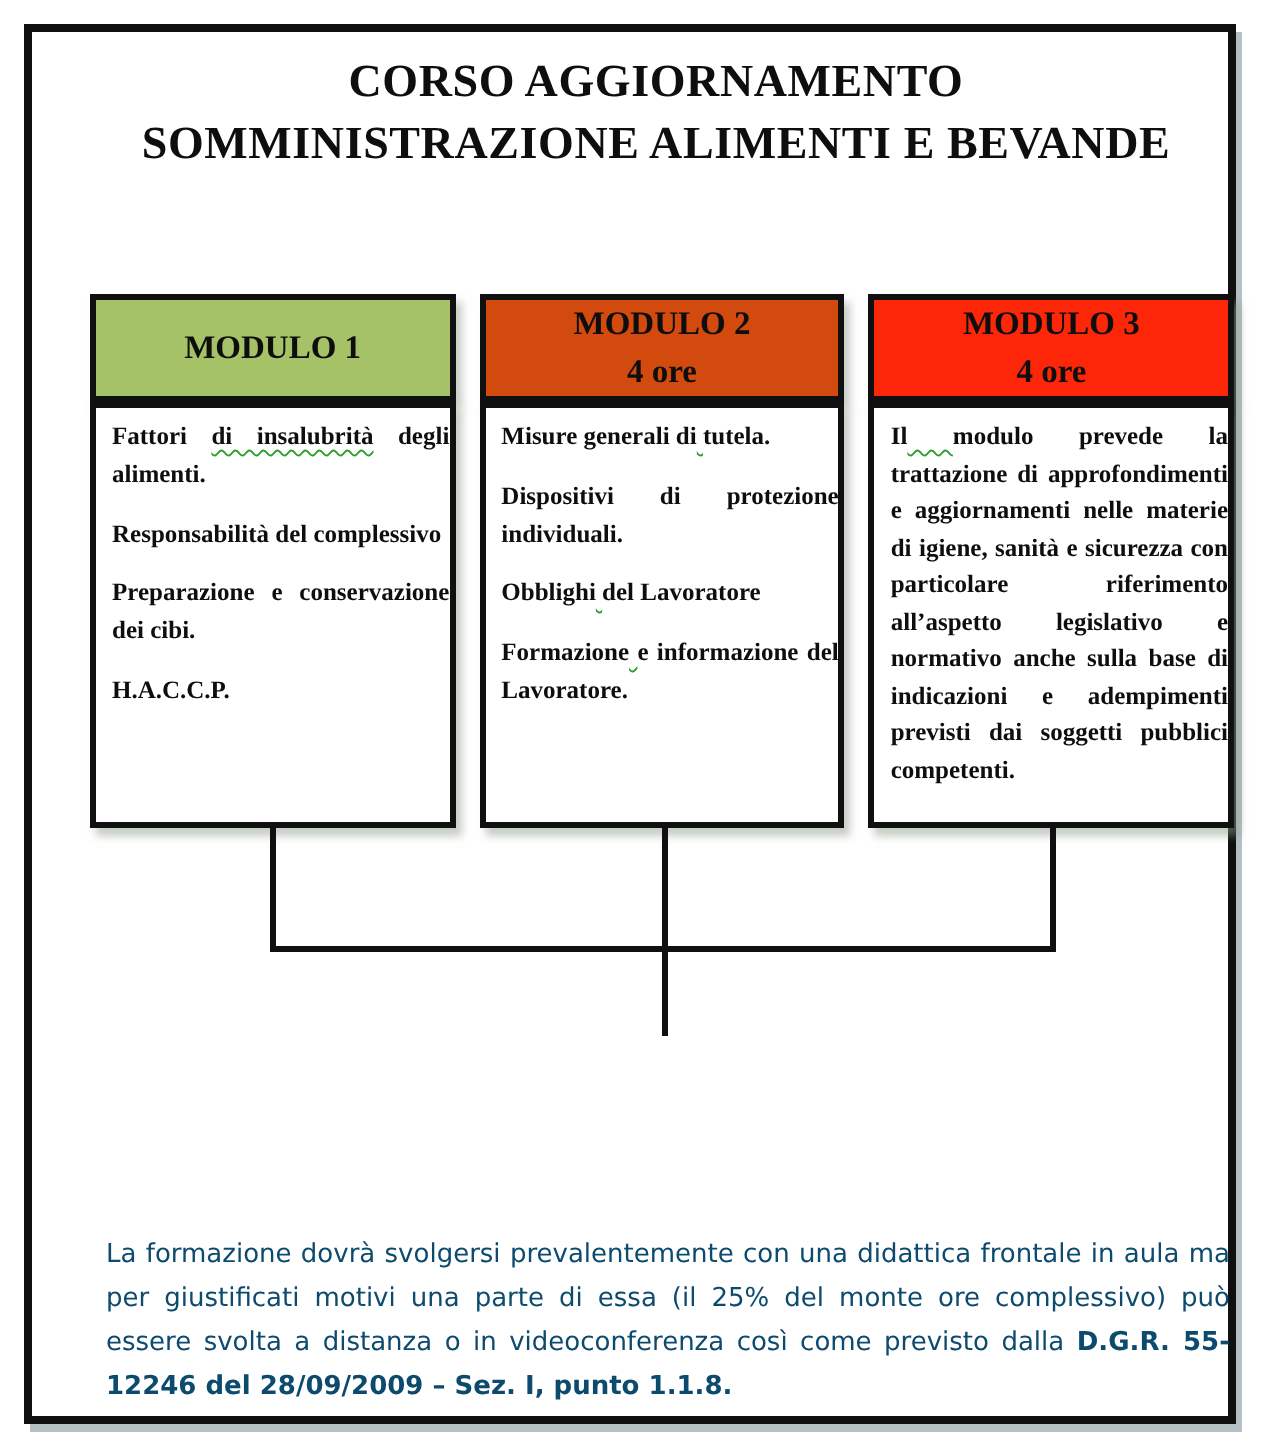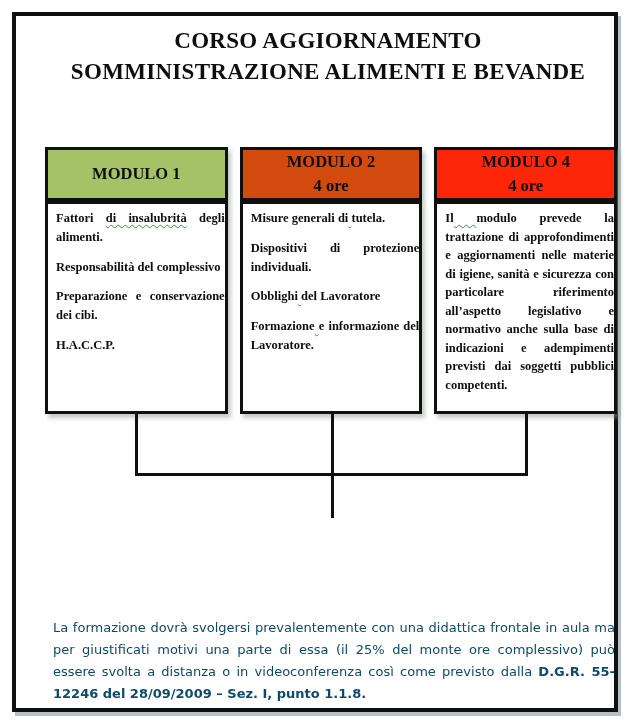--- a/index.html
+++ b/index.html
@@ -133,21 +133,21 @@
         <div class="module-body">
           <p>Misure generali di<span class="sq"> </span>tutela.</p>
           <p>Dispositivi di protezione<span class="sq"> </span>individuali.</p>
           <p>Obblighi<span class="sq"> </span>del Lavoratore</p>
           <p>Formazione<span class="sq"> </span>e informazione del Lavoratore.</p>
         </div>
       </div>
 
       <div class="module-col">
         <div class="module-header" style="background: rgb(254, 38, 9);">
-          <div>MODULO 4</div>
+          <div>MODULO 3</div>
           <div>4 ore</div>
         </div>
         <div class="module-body">
           <p>Il<span class="sq"> </span>modulo prevede la trattazione di approfondimenti e aggiornamenti nelle materie di igiene, sanità e sicurezza con particolare riferimento all’aspetto legislativo e normativo anche sulla base di indicazioni e adempimenti previsti dai soggetti pubblici competenti.</p>
         </div>
       </div>
 
     </div>
 
     <div class="conn conn-v1"></div>

